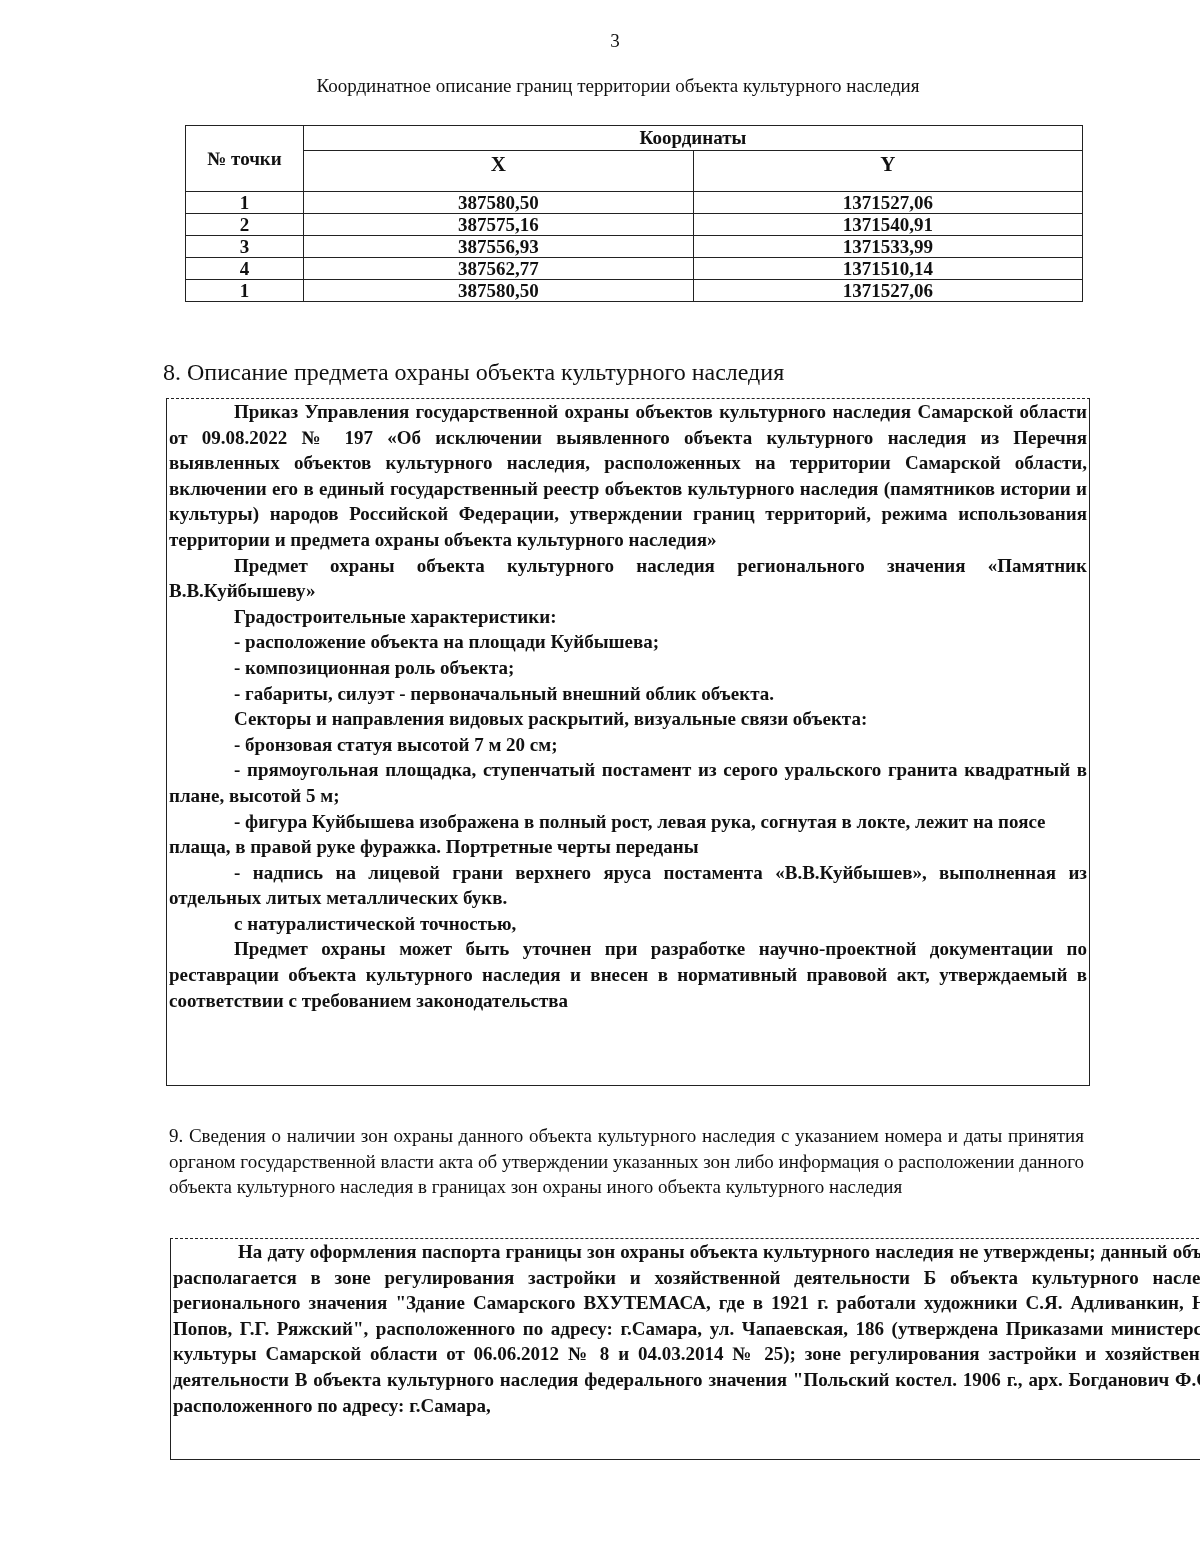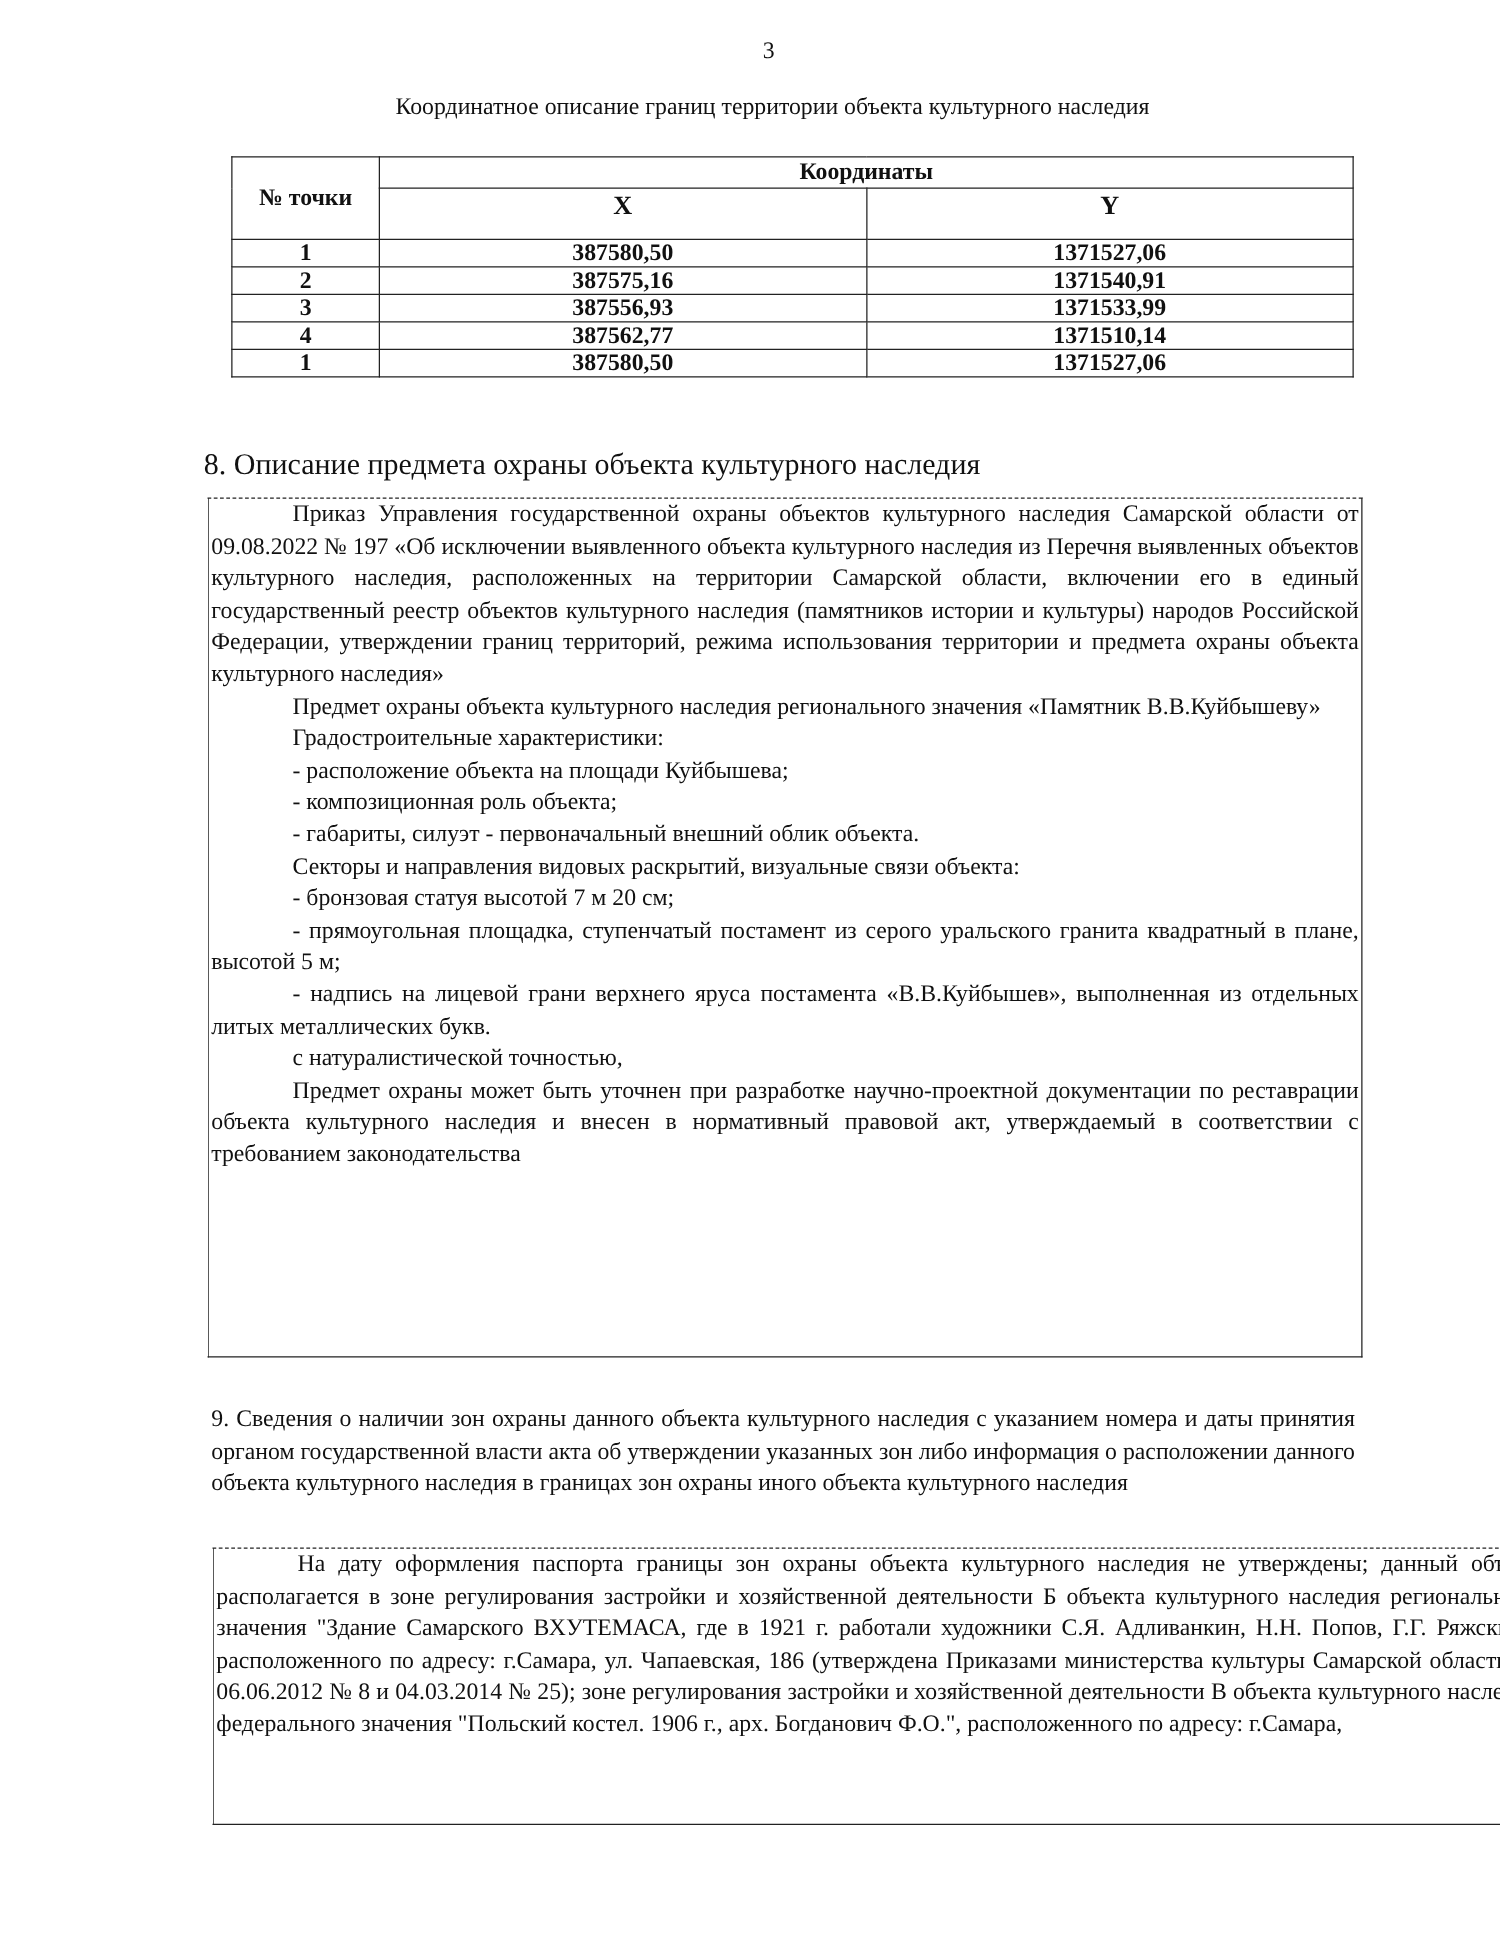--- a/index.html
+++ b/index.html
@@ -21,21 +21,21 @@
   table.coords tr.hdr1 th { height: 24px; }
   table.coords tr.hdr2 th { height: 38px; vertical-align: top; padding-top: 2px; font-size: 21px; }
   table.coords td { height: 21px; line-height: 21px; }
   .section-title { position: absolute; left: 163px; font-size: 24px; line-height: 25px; }
   .box {
     position: absolute; border: 1.5px solid #222; border-top-style: dashed;
     font-size: 19px; line-height: 25.6px; text-align: justify; box-sizing: border-box;
     padding: 0 2px 0 2px;
   }
   .box p { margin: 0; }
-  .ind { text-indent: 65px; }
+  .ind { text-indent: 65px; font-weight: bold; }
   .sec9 { position: absolute; left: 169px; top: 1123px; width: 915px; font-size: 19px; line-height: 25.5px; text-align: justify; }
   .sec9 p { margin: 0; }
 </style>
 </head>
 <body>
 
 <div class="page-num">3</div>
 
 <div class="table-title">Координатное описание границ территории объекта культурного наследия</div>
 
@@ -82,20 +82,21 @@
 <div class="box" style="left:166px; top:398px; width:924px; height:688px;">
   <p class="ind">Приказ Управления государственной охраны объектов культурного наследия Самарской области от 09.08.2022 № 197 «Об исключении выявленного объекта культурного наследия из Перечня выявленных объектов культурного наследия, расположенных на территории Самарской области, включении его в единый государственный реестр объектов культурного наследия (памятников истории и культуры) народов Российской Федерации, утверждении границ территорий, режима использования территории и предмета охраны объекта культурного наследия»</p>
   <p class="ind">Предмет охраны объекта культурного наследия регионального значения «Памятник В.В.Куйбышеву»</p>
   <p class="ind">Градостроительные характеристики:</p>
   <p class="ind">- расположение объекта на площади Куйбышева;</p>
   <p class="ind">- композиционная роль объекта;</p>
   <p class="ind">- габариты, силуэт - первоначальный внешний облик объекта.</p>
   <p class="ind">Секторы и направления видовых раскрытий, визуальные связи объекта:</p>
   <p class="ind">- бронзовая статуя высотой 7 м 20 см;</p>
   <p class="ind">- прямоугольная площадка, ступенчатый постамент из серого уральского гранита квадратный в плане, высотой 5 м;</p>
+  <p class="ind" style="text-align:left">- фигура Куйбышева изображена в полный рост, левая рука, согнутая в локте, лежит на поясе плаща, в правой руке фуражка. Портретные черты переданы</p>
   <p class="ind">- надпись на лицевой грани верхнего яруса постамента «В.В.Куйбышев», выполненная из отдельных литых металлических букв.</p>
   <p class="ind">с натуралистической точностью,</p>
   <p class="ind">Предмет охраны может быть уточнен при разработке научно-проектной документации по реставрации объекта культурного наследия и внесен в нормативный правовой акт, утверждаемый в соответствии с требованием законодательства</p>
 </div>
 
 <div class="sec9">
   <p>9. Сведения о наличии зон охраны данного объекта культурного наследия с указанием номера и даты принятия органом государственной власти акта об утверждении указанных зон либо информация о расположении данного объекта культурного наследия в границах зон охраны иного объекта культурного наследия</p>
 </div>
 
 <div class="box" style="left:170px; top:1238px; width:1064px; height:222px;">

